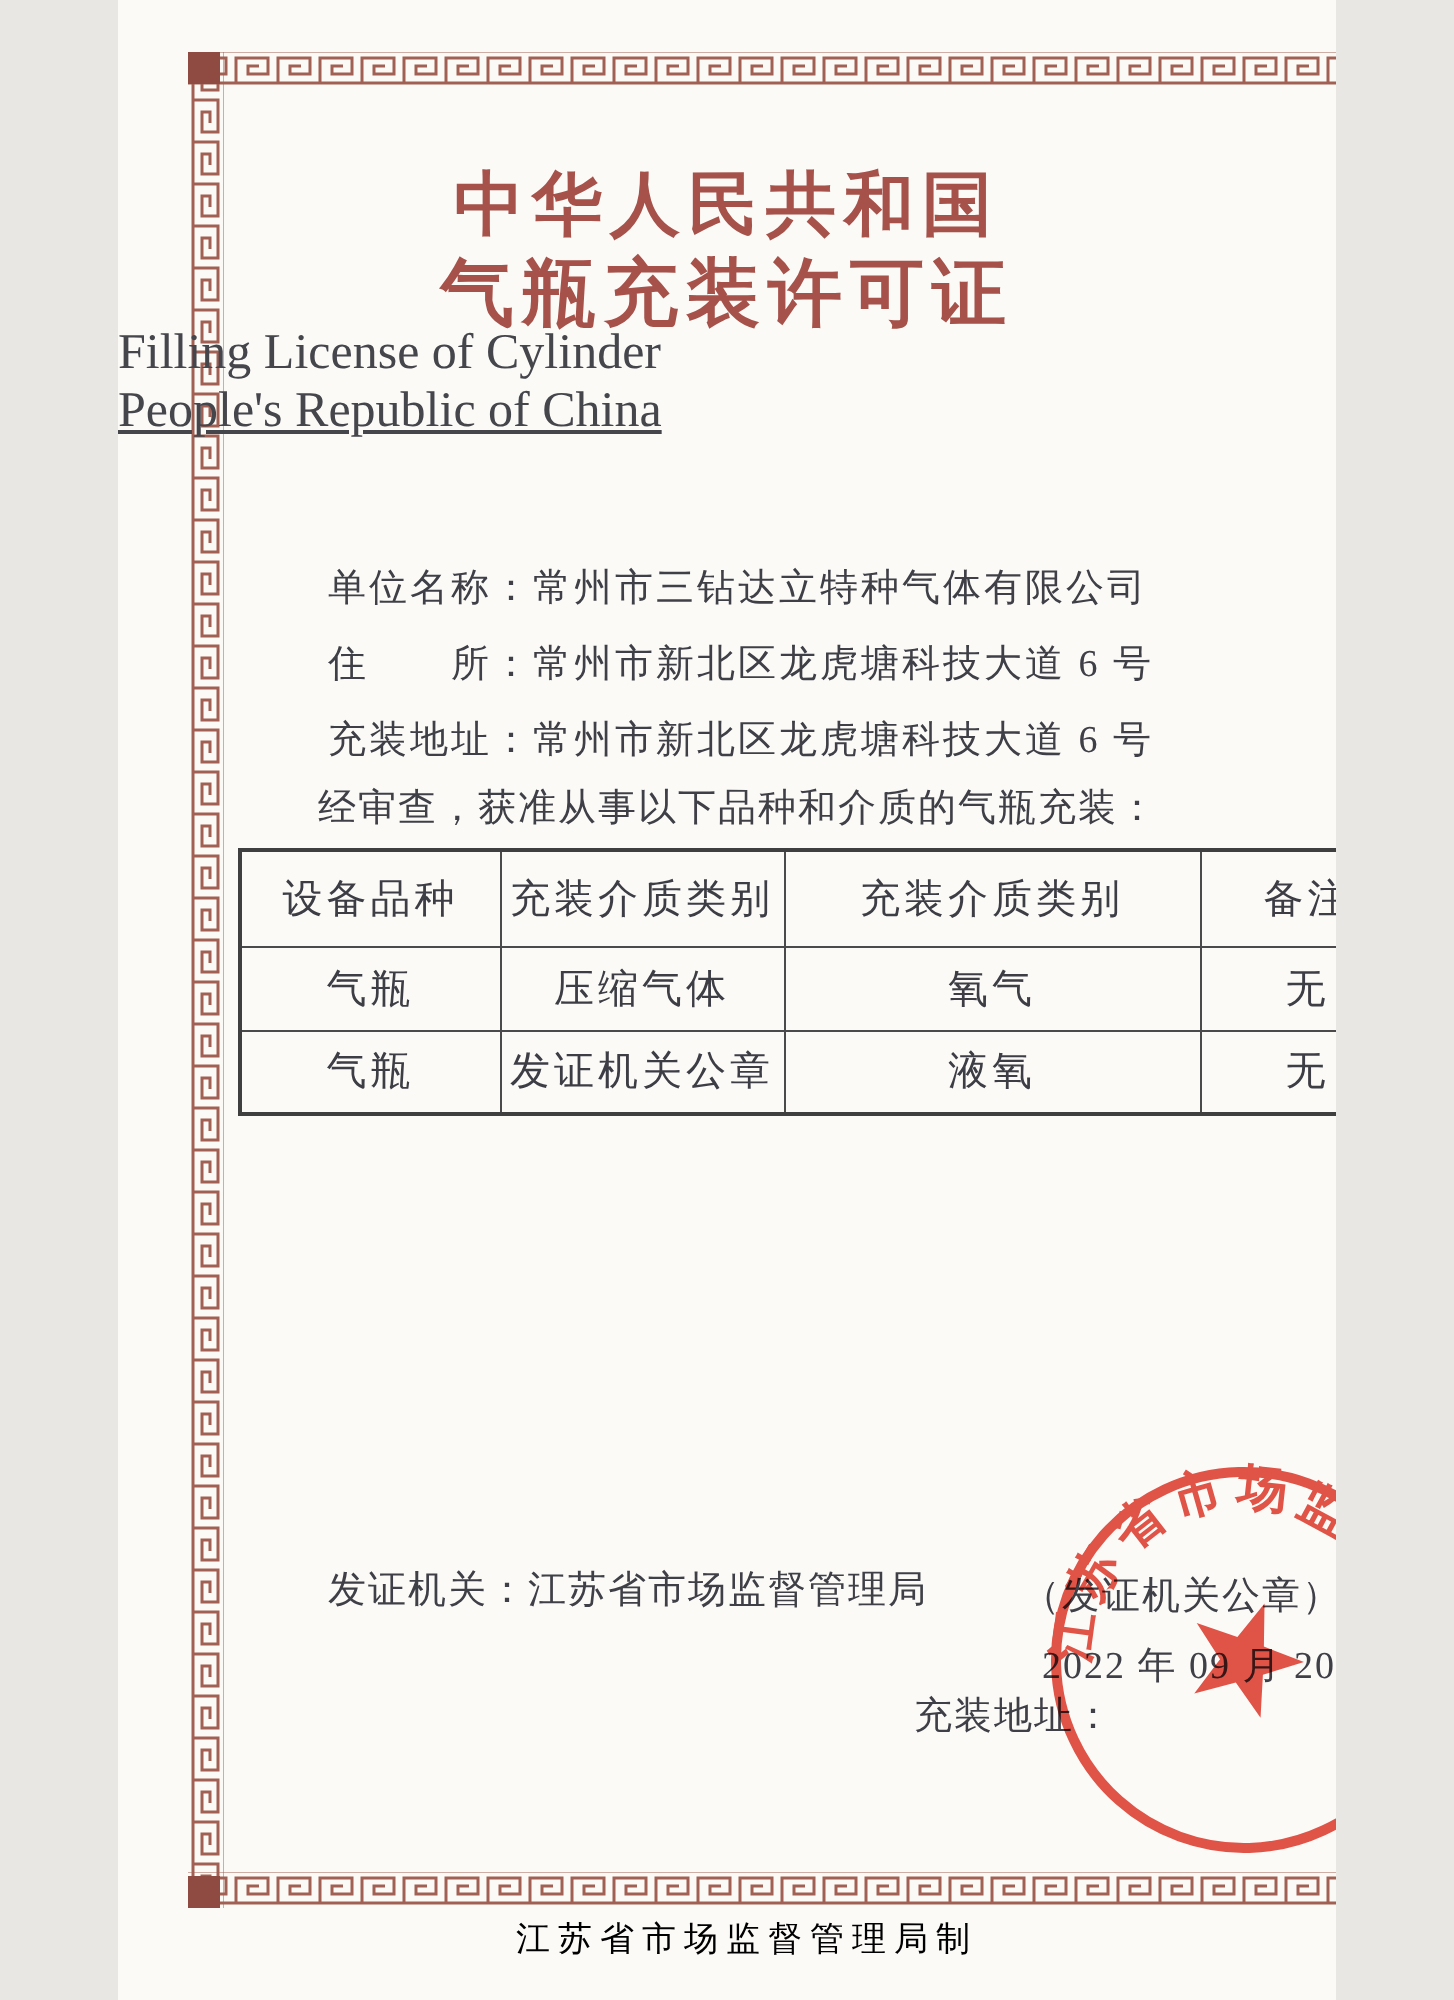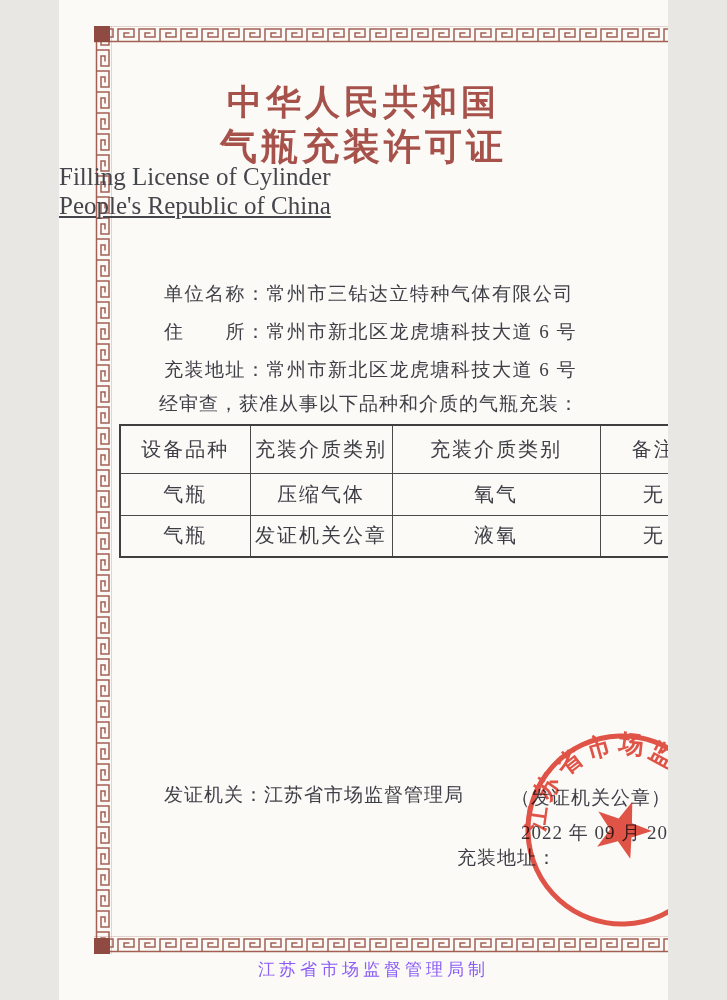--- a/index.html
+++ b/index.html
@@ -42,21 +42,21 @@
   table.lic{border:2.5px solid #3f3f3f;}
   
   .foot{position:absolute;font-size:19px;letter-spacing:1px;white-space:pre;}
   .issuer{left:105px;top:782px;}
   .valid{left:105px;top:818px;}
   .sealnote{left:452px;top:785px;}
   .issuedate{left:462px;top:820px;}
   .datelabel{left:398px;top:845px;}
   .caption{
     position:absolute;top:958px;width:100%;text-align:center;
-    font-size:17px;color:#8b5cf6;letter-spacing:4px;padding-left:20px;box-sizing:border-box;
+    font-size:17px;color:#000000;letter-spacing:4px;padding-left:20px;box-sizing:border-box;
   }
   
   .seal{position:absolute;left:462px;top:729px;mix-blend-mode:multiply;opacity:0.92;}
 </style>
 </head>
 <body>
 
 <div class="page">
 
   <svg class="border-strip" style="left:35px;top:26px;" width="657" height="18">

